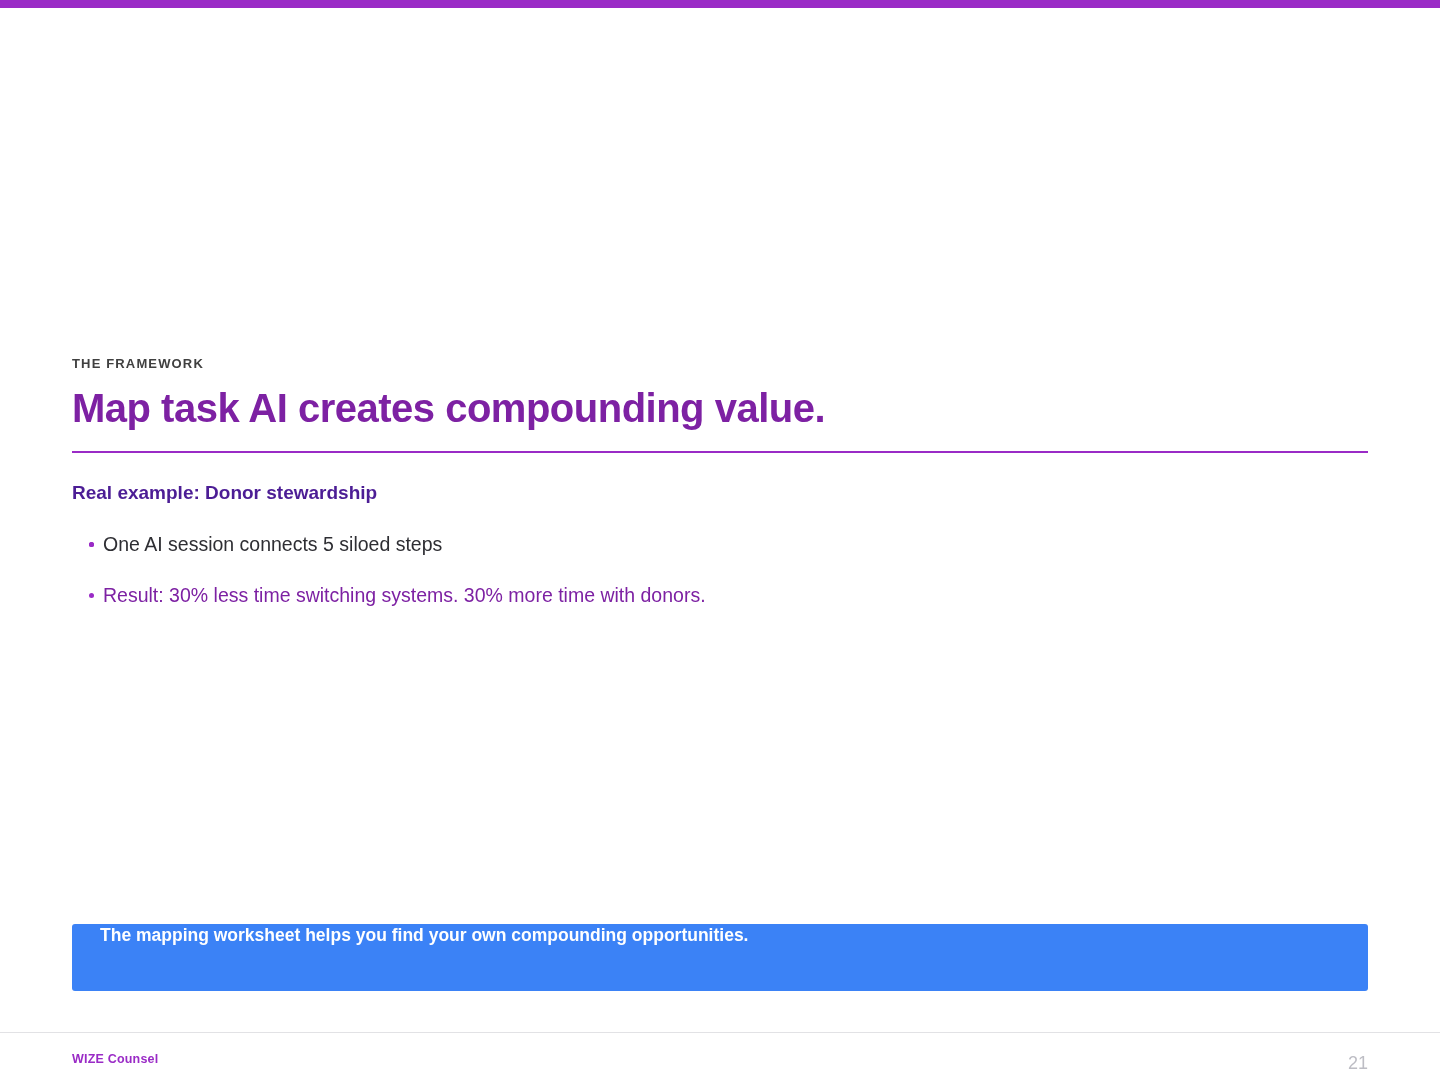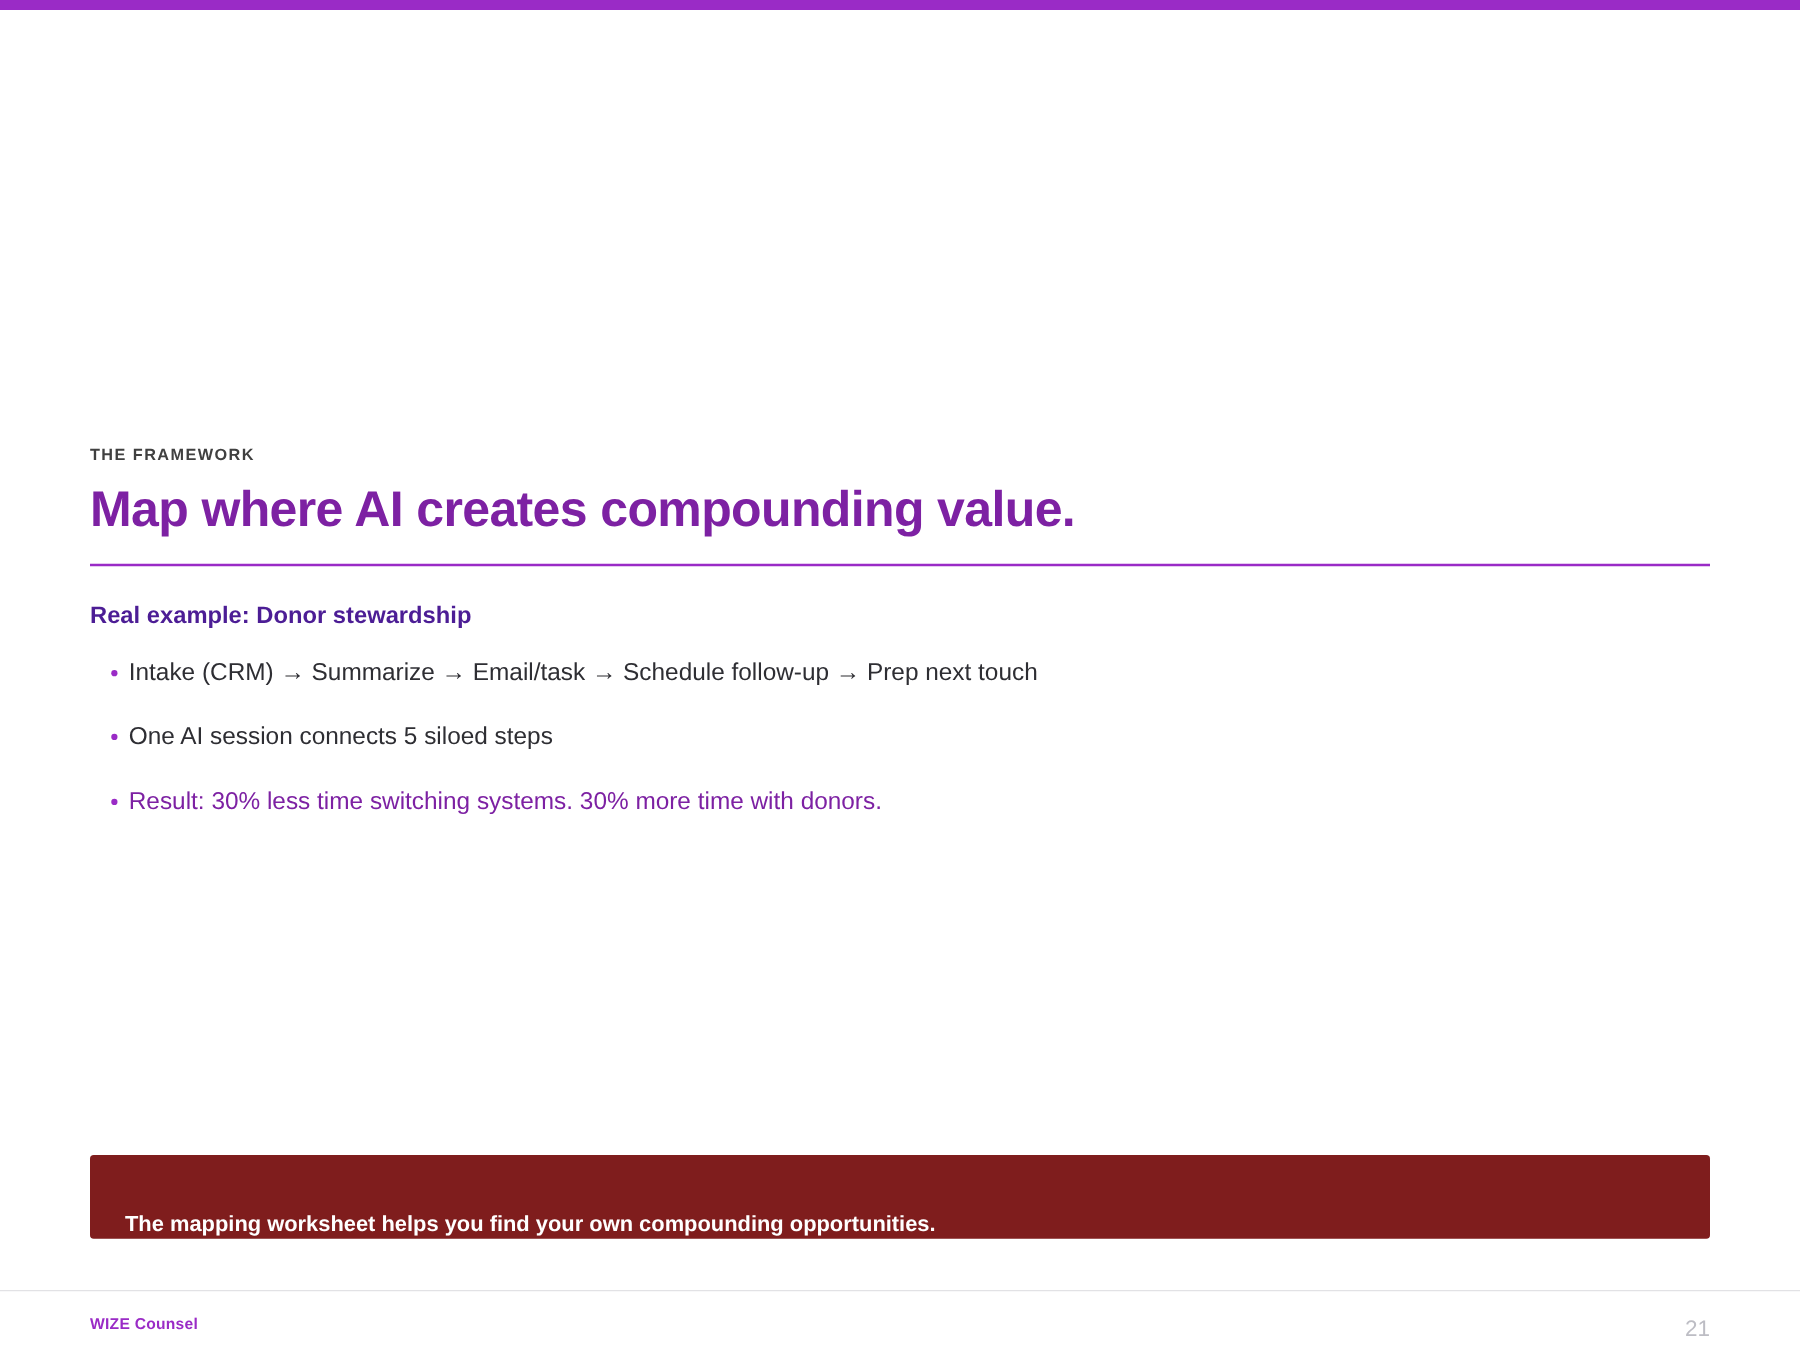--- a/index.html
+++ b/index.html
@@ -111,24 +111,24 @@
     font-weight: normal;
   }
 
   
   .callout {
     position: absolute;
     left: 72px;
     top: 924px;
     width: 1296px;
     height: 67px;
-    background: #7f1d1d;
+    background: #3b82f6;
     border-radius: 3px;
     display: flex;
-    align-items: flex-end;
+    align-items: flex-start;
     box-sizing: border-box;
     padding-left: 28px;
   }
 
   .callout-text {
     color: #ffffff;
     font-size: 17.5px;
     font-weight: bold;
     line-height: 1.3;
   }
@@ -166,30 +166,29 @@
 <body>
 
 <div class="slide">
 
   <div class="top-bar"></div>
 
   <div class="content">
 
     <div class="eyebrow">THE FRAMEWORK</div>
 
-    <h1 class="title">Map where AI creates compounding value.</h1>
+    <h1 class="title">Map task AI creates compounding value.</h1>
 
     <div class="rule"></div>
 
     <div class="section-heading">Real example: Donor stewardship</div>
 
     <ul class="bullets">
       <li class="bullet-item">
         <span class="dot"></span>
-        <span>Intake (CRM)  →  Summarize  →  Email/task  →  Schedule follow-up  →  Prep next touch</span>
       </li>
       <li class="bullet-item">
         <span class="dot"></span>
         <span>One AI session connects 5 siloed steps</span>
       </li>
       <li class="bullet-item emphasis">
         <span class="dot"></span>
         <span>Result: 30% less time switching systems. 30% more time with donors.</span>
       </li>
     </ul>

